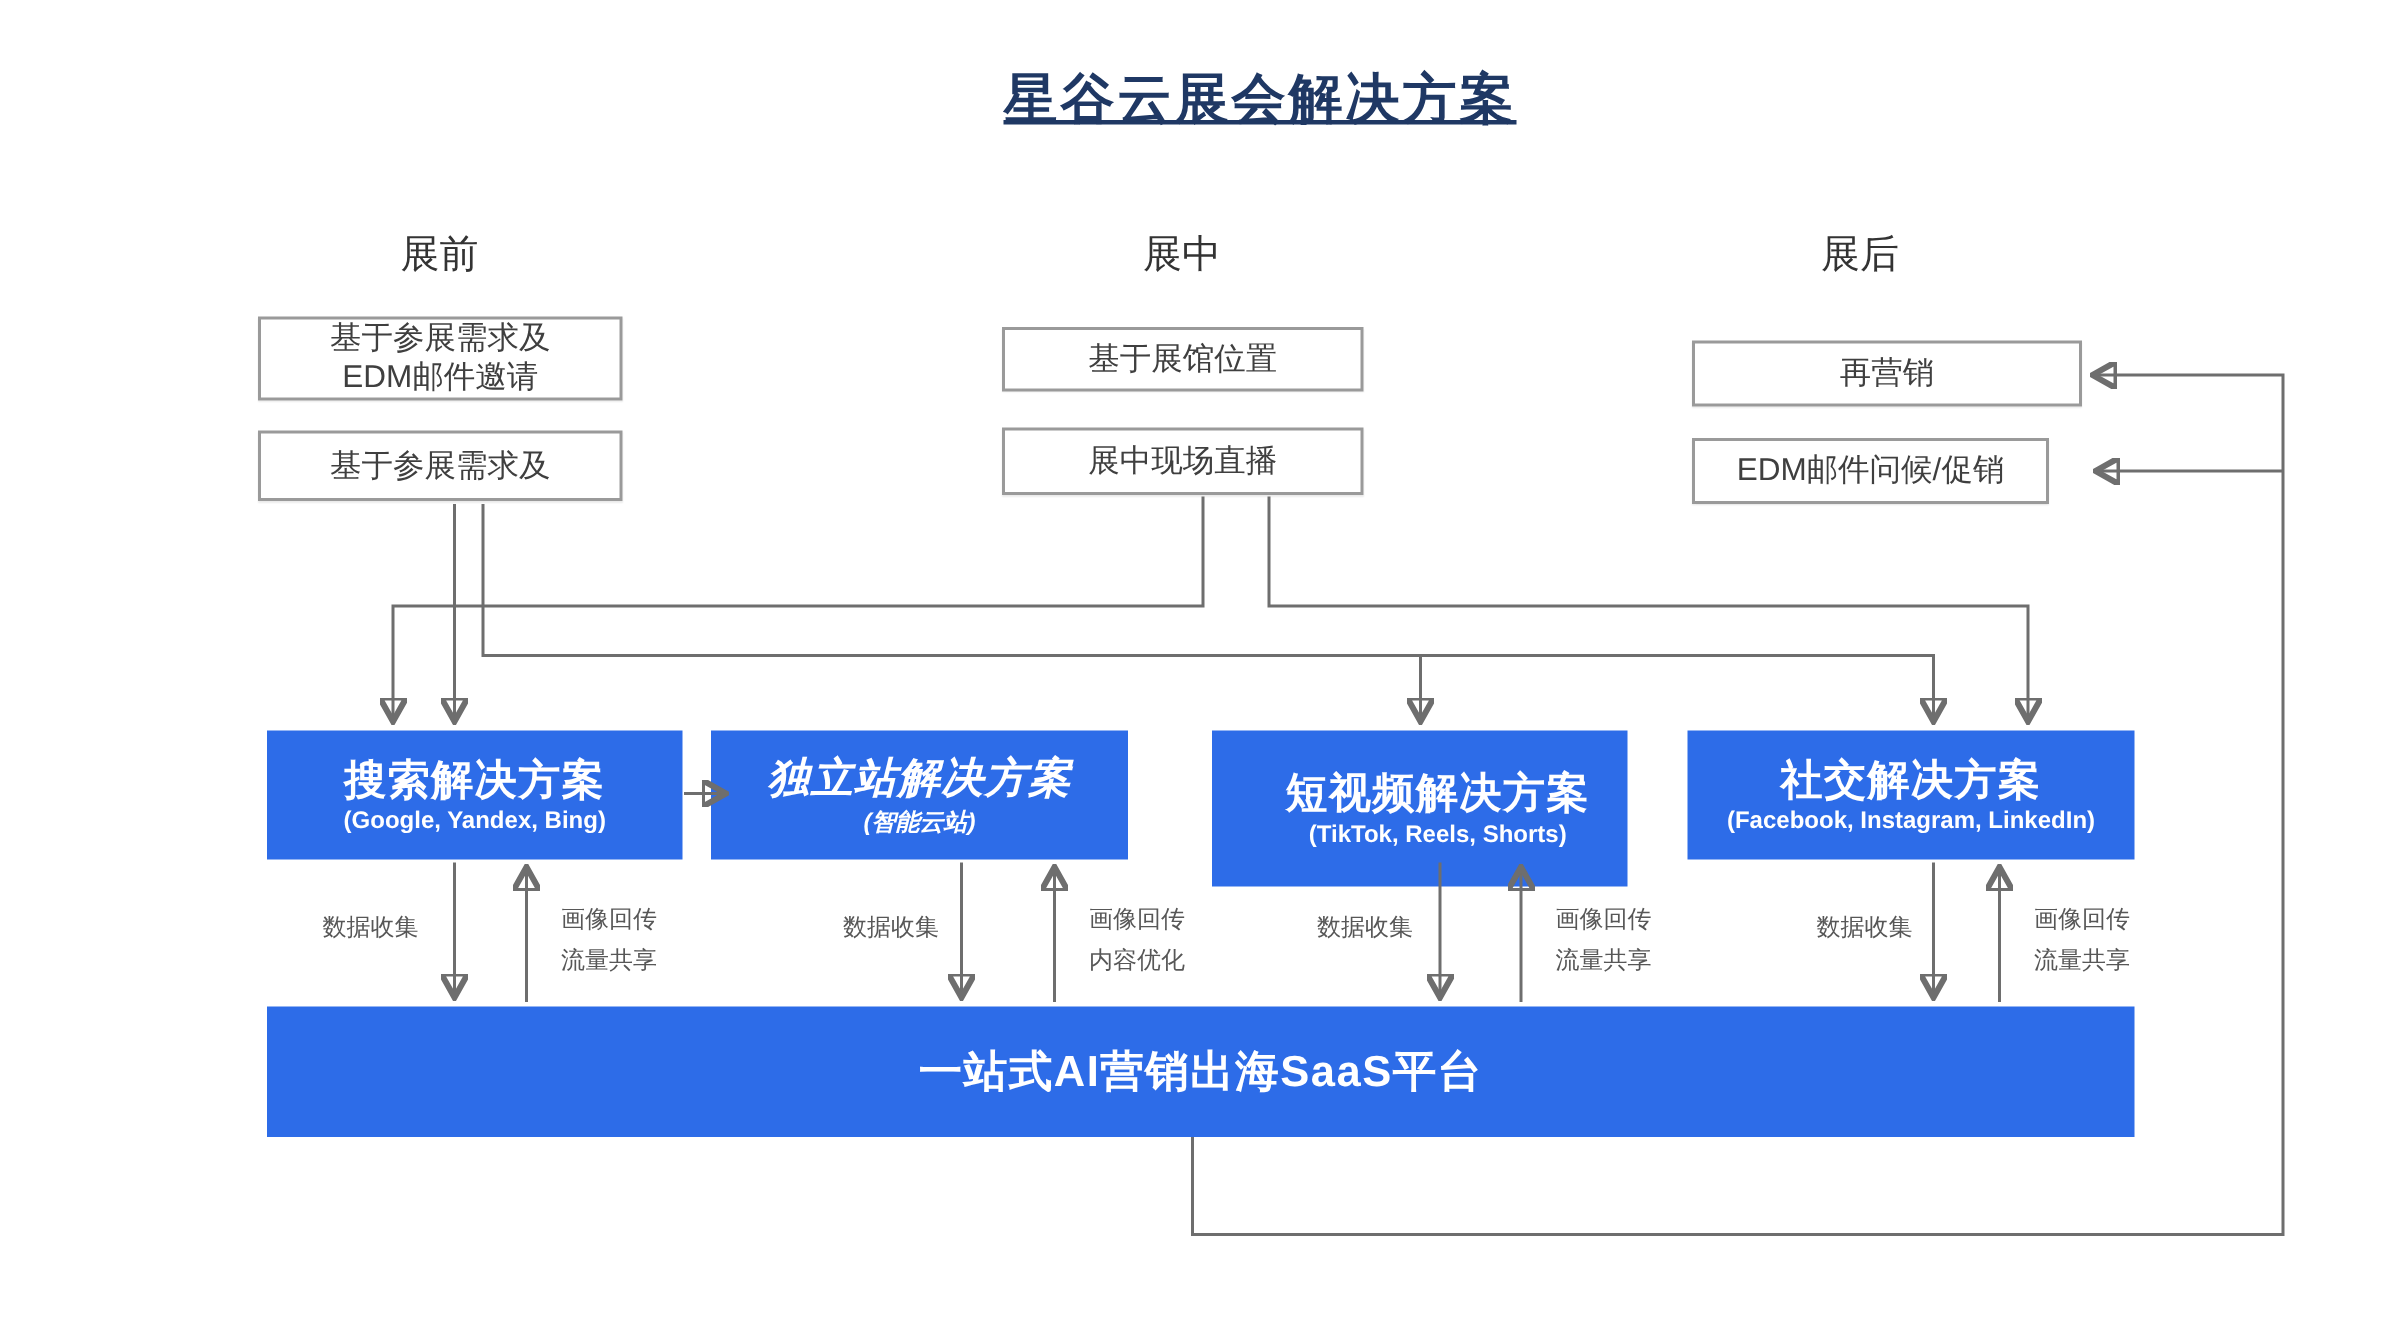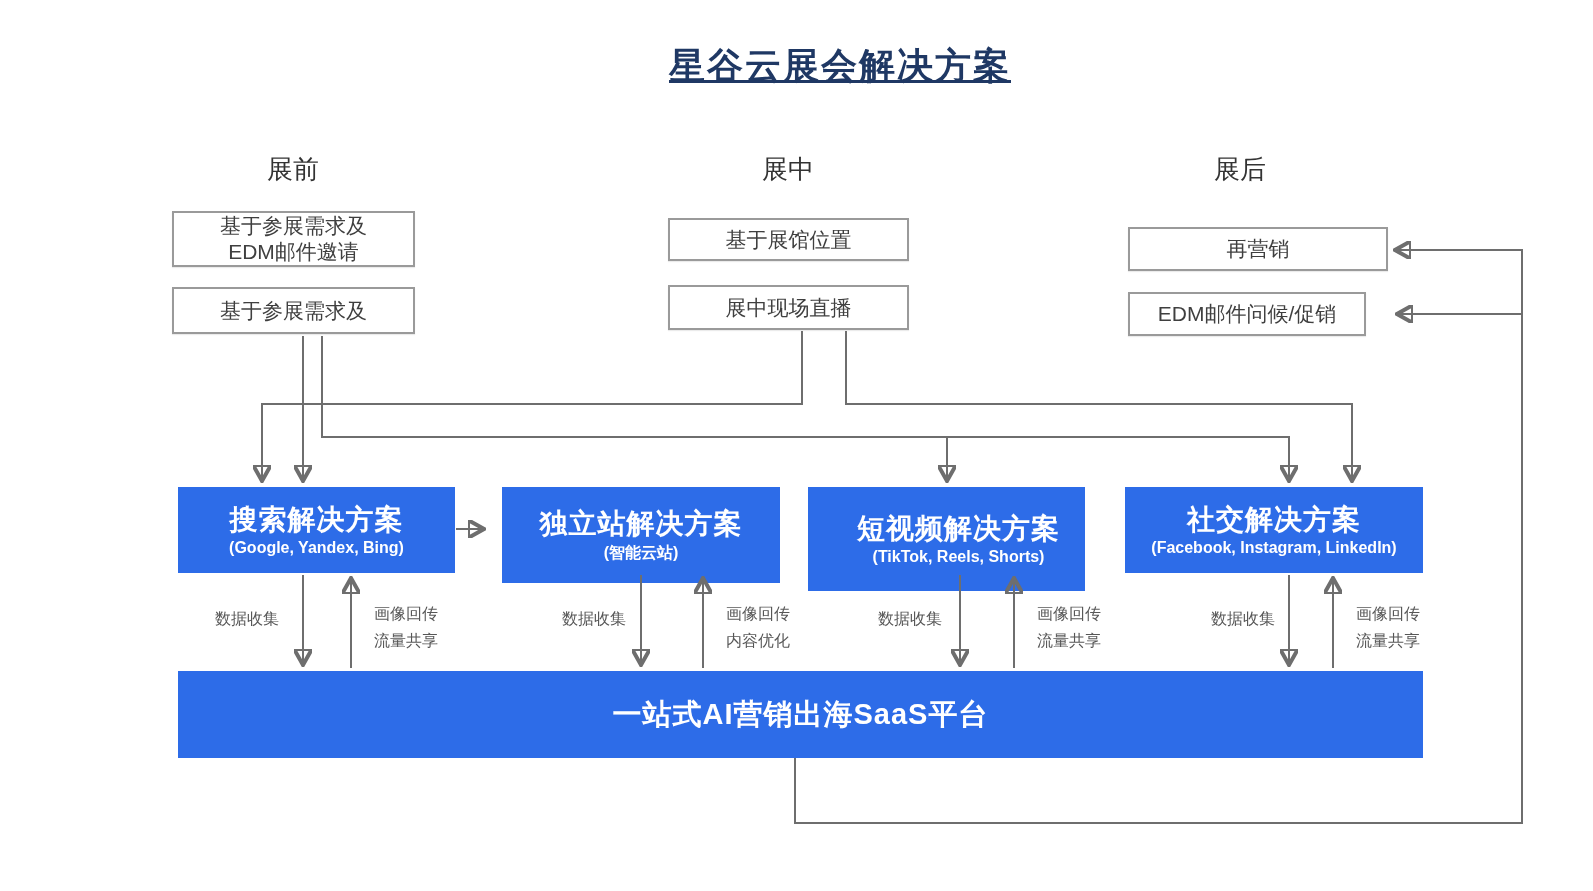--- a/index.html
+++ b/index.html
@@ -50,21 +50,21 @@
   <div class="wbox" style="left:668px;top:218px;width:241px;height:43px;">基于展馆位置</div>
   <div class="wbox" style="left:668px;top:285px;width:241px;height:45px;">展中现场直播</div>
 
   <div class="wbox" style="left:1128px;top:227px;width:260px;height:44px;">再营销</div>
   <div class="wbox" style="left:1128px;top:292px;width:238px;height:44px;">EDM邮件问候/促销</div>
 
   <div class="bluebox" style="left:178px;top:487px;width:277px;height:86px;">
     <div class="bb-title">搜索解决方案</div>
     <div class="bb-sub">(Google, Yandex, Bing)</div>
   </div>
-  <div class="bluebox" style="left:502px;top:487px;width:278px;height:96px;">
+  <div class="bluebox" style="left:474px;top:487px;width:278px;height:86px;font-style:italic;">
     <div class="bb-title">独立站解决方案</div>
     <div class="bb-sub">(智能云站)</div>
   </div>
   <div class="bluebox" style="left:808px;top:487px;width:277px;height:104px;padding-left:24px;">
     <div class="bb-title">短视频解决方案</div>
     <div class="bb-sub">(TikTok, Reels, Shorts)</div>
   </div>
   <div class="bluebox" style="left:1125px;top:487px;width:298px;height:86px;">
     <div class="bb-title">社交解决方案</div>
     <div class="bb-sub">(Facebook, Instagram, LinkedIn)</div>

